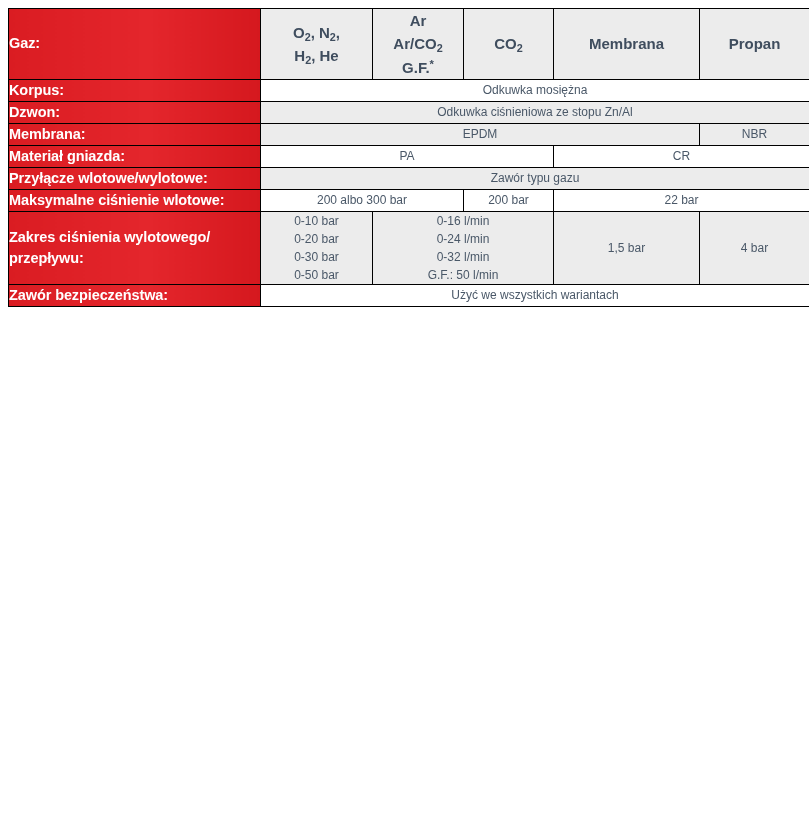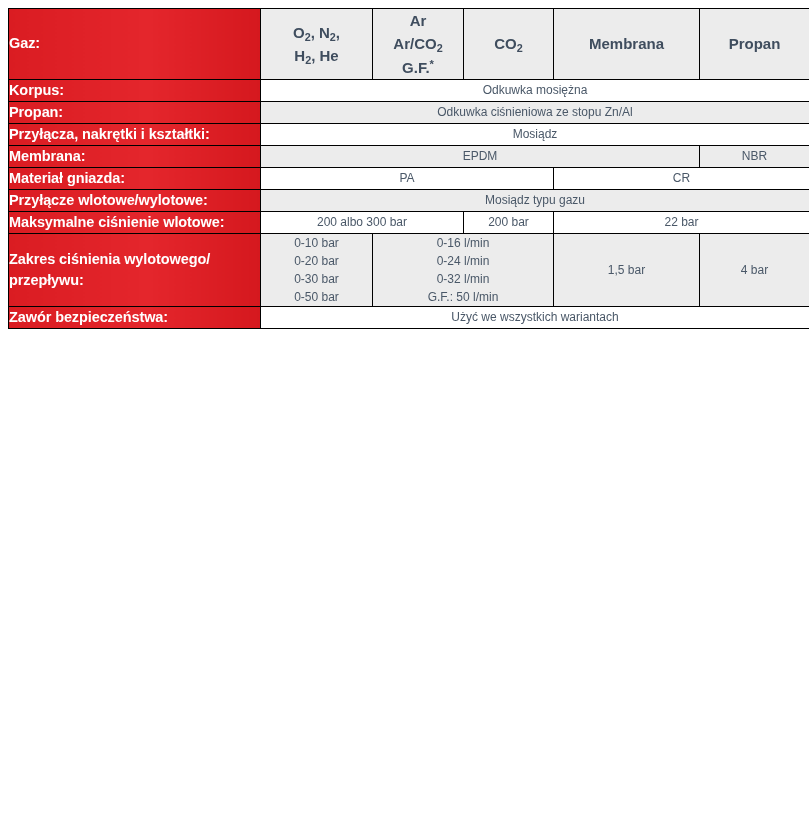--- a/index.html
+++ b/index.html
@@ -104,40 +104,36 @@
         </td>
         <td class="data-cell">
           <span class="hdr-line">Propan</span>
         </td>
       </tr>
       <tr class="row-white">
         <td class="label-cell">Korpus:</td>
         <td class="data-cell" colspan="5">Odkuwka mosiężna</td>
       </tr>
       <tr class="row-grey">
-        <td class="label-cell">Propan:</td>
+        <td class="label-cell">Dzwon:</td>
         <td class="data-cell" colspan="5">Odkuwka ciśnieniowa ze stopu Zn/Al</td>
-      </tr>
-      <tr class="row-white">
-        <td class="label-cell">Przyłącza, nakrętki i kształtki:</td>
-        <td class="data-cell" colspan="5">Mosiądz</td>
       </tr>
       <tr class="row-grey">
         <td class="label-cell">Membrana:</td>
         <td class="data-cell" colspan="4">EPDM</td>
         <td class="data-cell">NBR</td>
       </tr>
       <tr class="row-white">
         <td class="label-cell">Materiał gniazda:</td>
         <td class="data-cell" colspan="3">PA</td>
         <td class="data-cell" colspan="2">CR</td>
       </tr>
       <tr class="row-grey">
         <td class="label-cell">Przyłącze wlotowe/wylotowe:</td>
-        <td class="data-cell" colspan="5">Mosiądz typu gazu</td>
+        <td class="data-cell" colspan="5">Zawór typu gazu</td>
       </tr>
       <tr class="row-white">
         <td class="label-cell">Maksymalne ciśnienie wlotowe:</td>
         <td class="data-cell" colspan="2">200 albo 300 bar</td>
         <td class="data-cell">200 bar</td>
         <td class="data-cell" colspan="2">22 bar</td>
       </tr>
       <tr class="row-grey">
         <td class="label-cell">Zakres ciśnienia wylotowego/ przepływu:</td>
         <td class="data-cell multiline">0-10 bar

